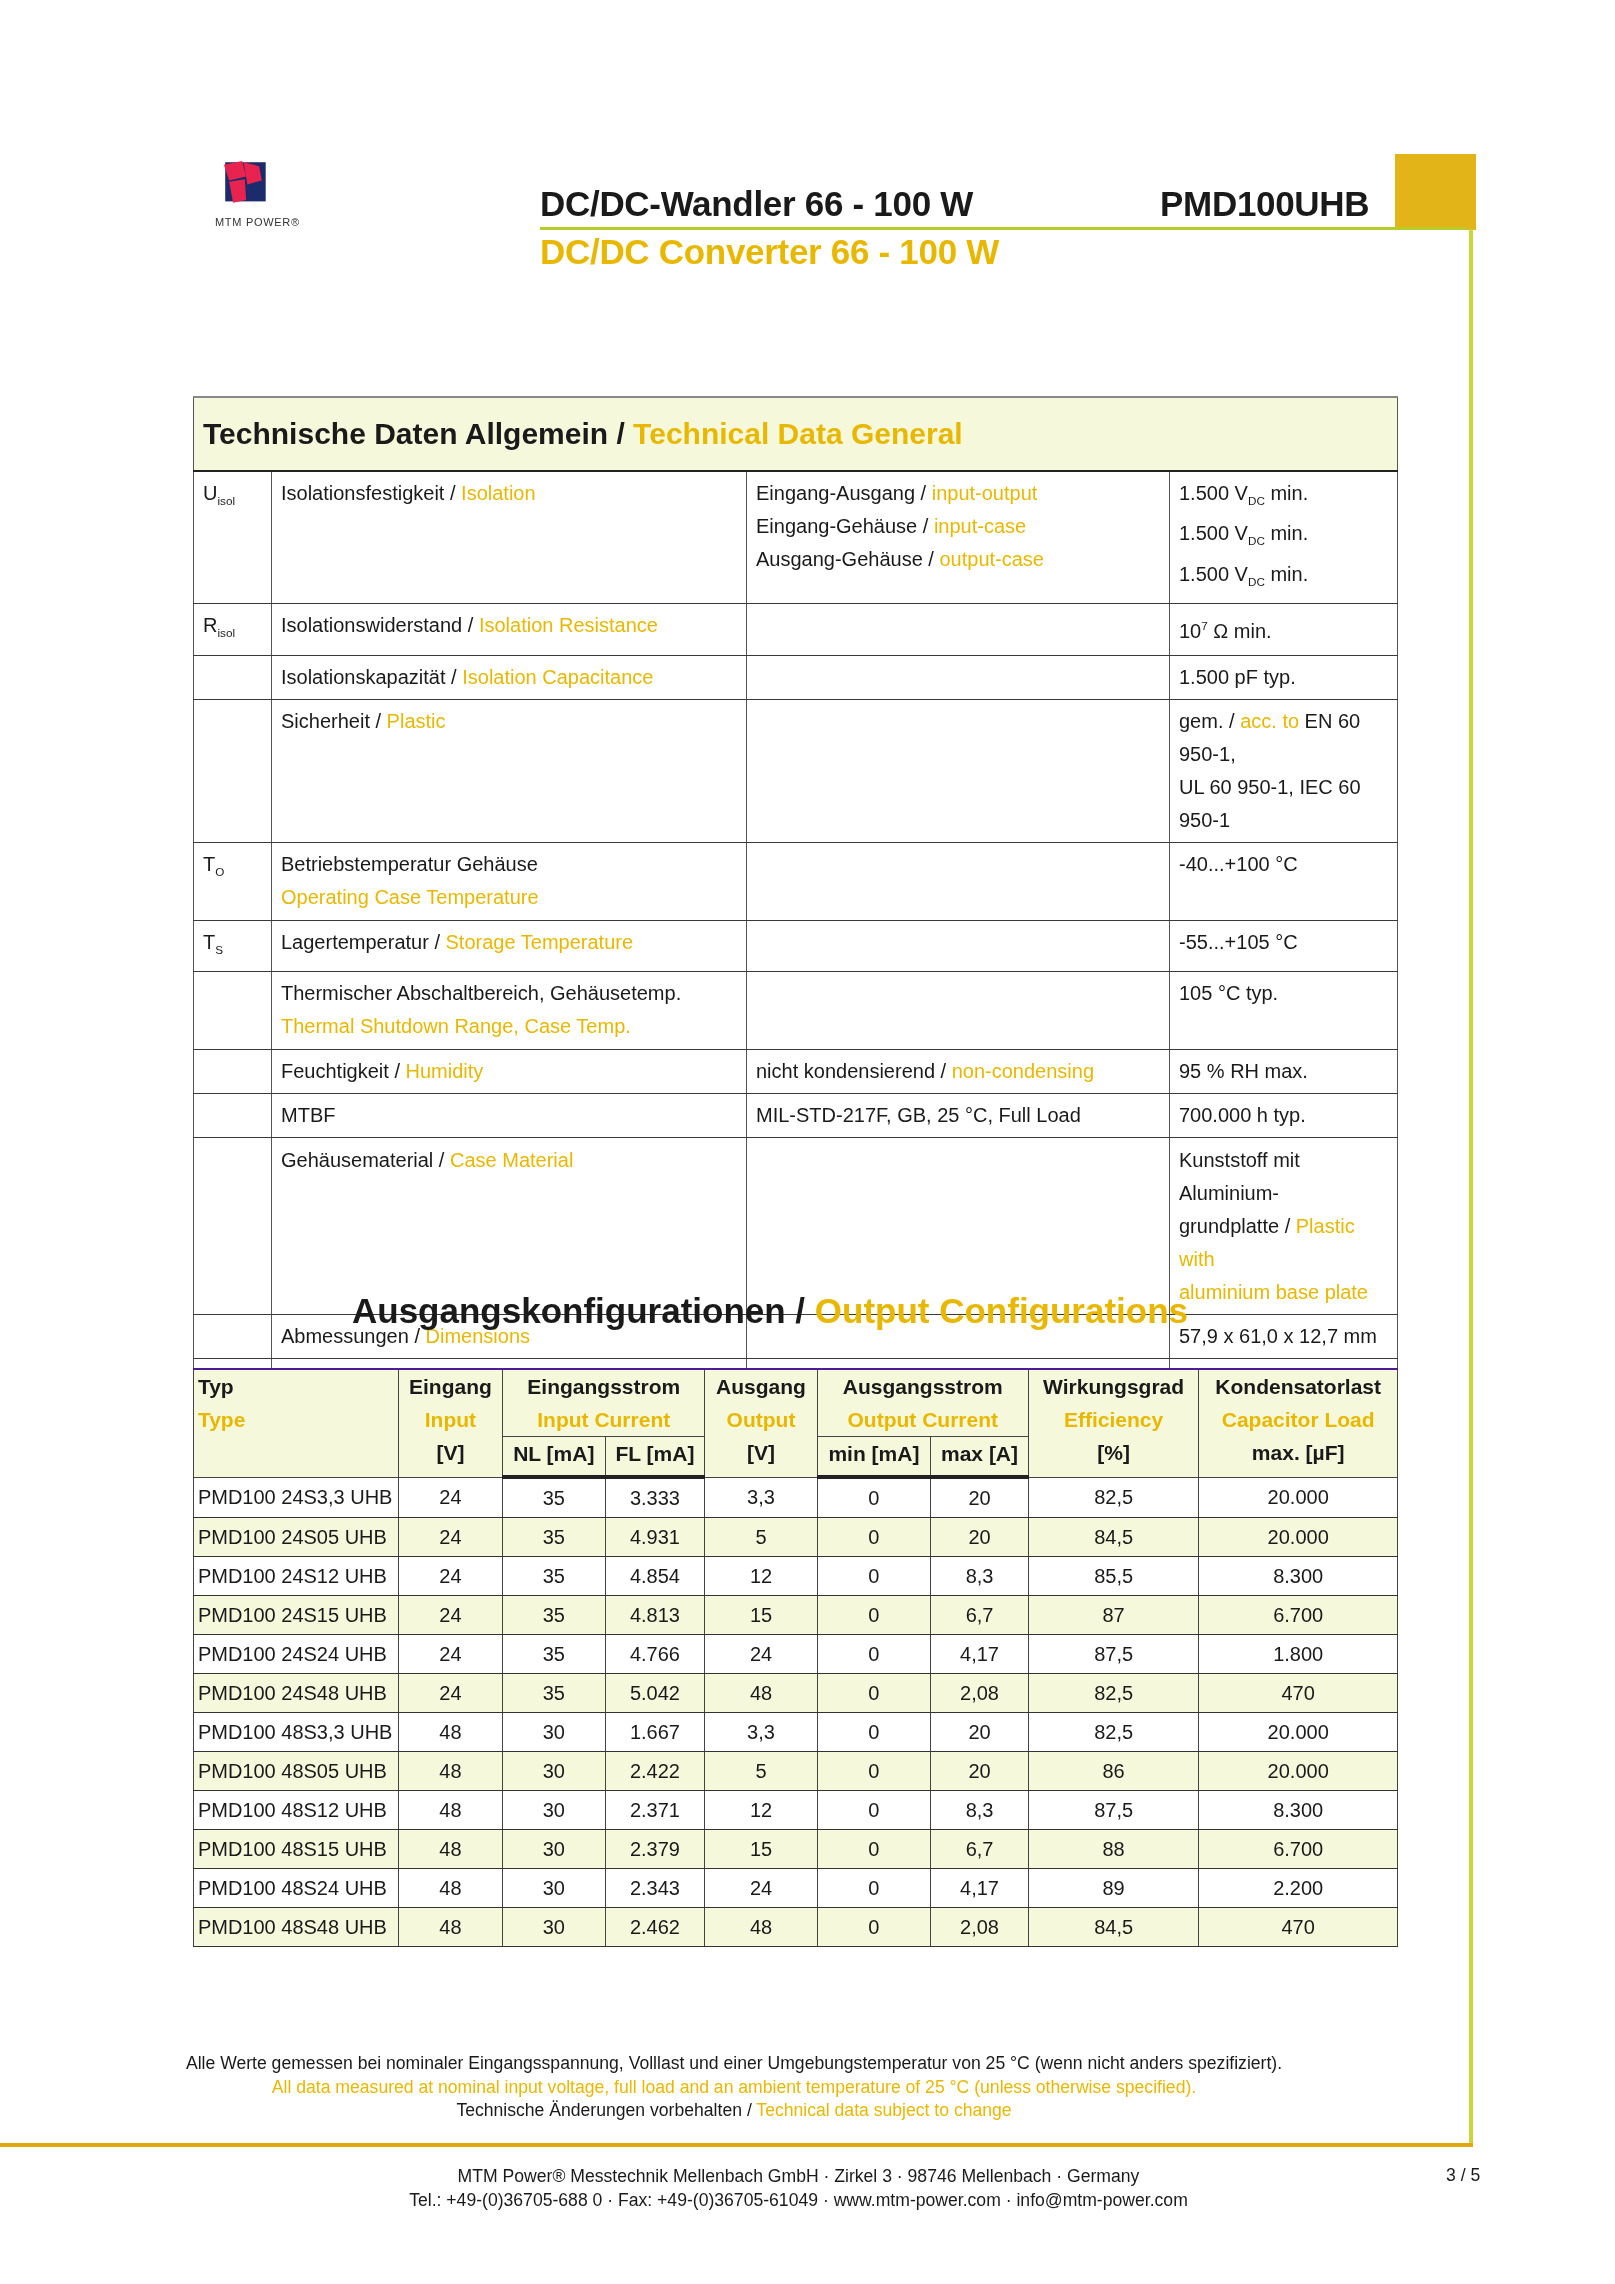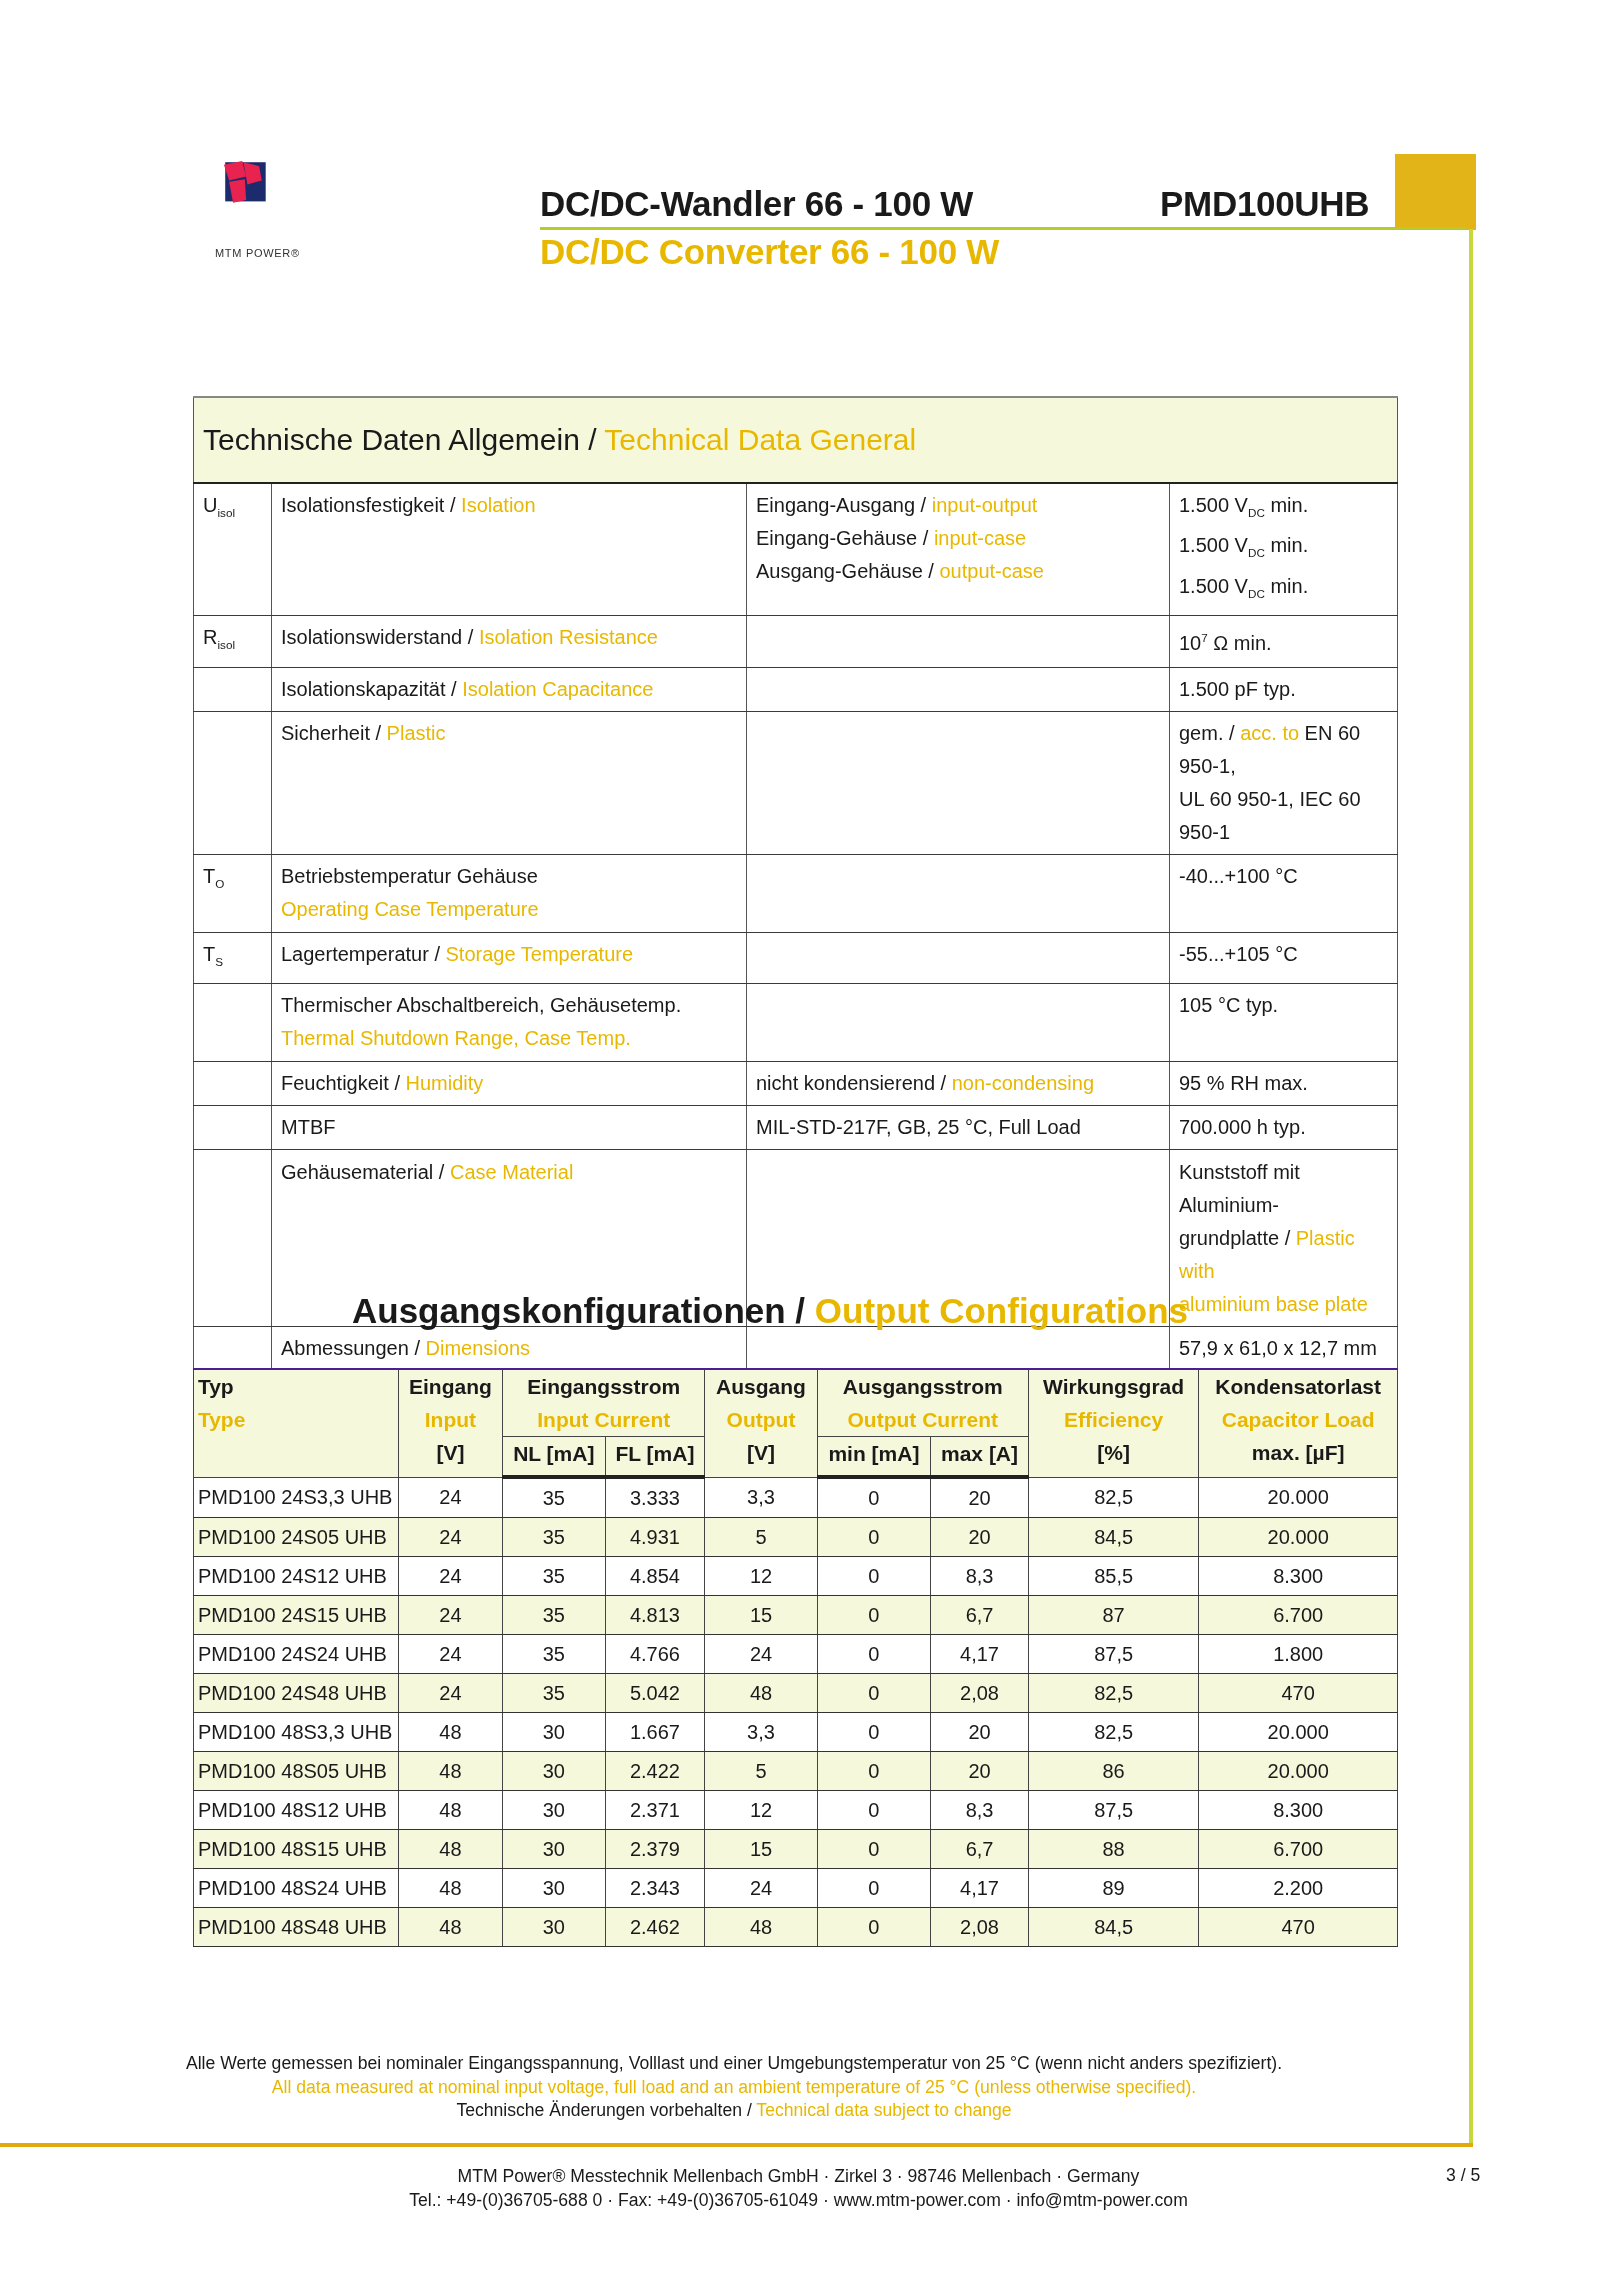--- a/index.html
+++ b/index.html
@@ -3,36 +3,36 @@
 <meta charset="utf-8">
 <style>
   html, body { margin:0; padding:0; background:#ffffff; }
   body { width:1616px; height:2284px; position:relative; overflow:hidden;
          font-family:"Liberation Sans", sans-serif; color:#1a1a1a; }
   .y { color:#e8b800; }
 
   
   .logo { position:absolute; left:215px; top:153px; width:104px; }
   .logo-mark { position:absolute; left:5.2px; top:3.9px; width:47px; height:47px; }
-  .logo-text { position:absolute; left:0; top:63px; font-size:11px; letter-spacing:0.7px; color:#333; white-space:nowrap;margin-top:31px; }
+  .logo-text { position:absolute; left:0; top:63px; font-size:11px; letter-spacing:0.7px; color:#333; white-space:nowrap; }
 
   
   .h-title { position:absolute; left:540px; top:184px; font-size:35px; font-weight:bold; letter-spacing:-0.3px; }
   .h-model { position:absolute; left:1152px; top:184px; font-size:35px; font-weight:bold; letter-spacing:-0.3px;margin-left:8px; }
   .h-sub { position:absolute; left:540px; top:232px; font-size:35px; font-weight:bold; color:#e8b800; letter-spacing:-0.3px; }
   .h-line { position:absolute; left:540px; top:227px; width:927px; height:3.3px; background:#b7cc2a; }
   .h-tab { position:absolute; left:1395px; top:154px; width:81px; height:76px; background:#e3b417; }
   .frame-right { position:absolute; left:1469px; top:229px; width:3.9px; height:1916px; background:#c7d93a; }
   .frame-bottom { position:absolute; left:0px; top:2143px; width:1473px; height:3.9px; background:#e2a90f; }
 
   
   table { border-collapse:collapse; position:absolute; }
   .t1 { left:193px; top:396px; width:1205px; font-size:20px; }
   .t1 td { border:1.3px solid #3a3a3a; border-left:0.7px solid #555; border-right:0.7px solid #555; vertical-align:top; padding:5.2px 9px; line-height:33px; }
-  .t1 .title-row td { background:#f6f8dc; font-size:30px; font-weight:normal; padding:23px 9px; line-height:38px; border-bottom:2px solid #222; border-top:2px solid #888; }
+  .t1 .title-row td { background:#f6f8dc; font-size:30px; font-weight:bold; padding:17px 9px; line-height:38px; border-bottom:2px solid #222; border-top:2px solid #888; }
   .t1 .head-row td { background:#f6f8dc; font-size:30px; font-weight:bold; padding:5.2px 9px; line-height:38px; border-bottom:3.3px solid #222; }
   .t1 .sym { width:59px; }
   .t1 .par { width:456px; }
   .t1 .cond { width:404px; }
   sub { font-size:11.7px; vertical-align:-5.2px; }
   sup { font-size:11.7px; vertical-align:7.8px; }
 
   .sec2 { position:absolute; left:352px; top:1291px; font-size:35px; font-weight:bold; }
 
   .t2 { left:193px; top:1368px; width:1205px; font-size:20px; text-align:center; }

